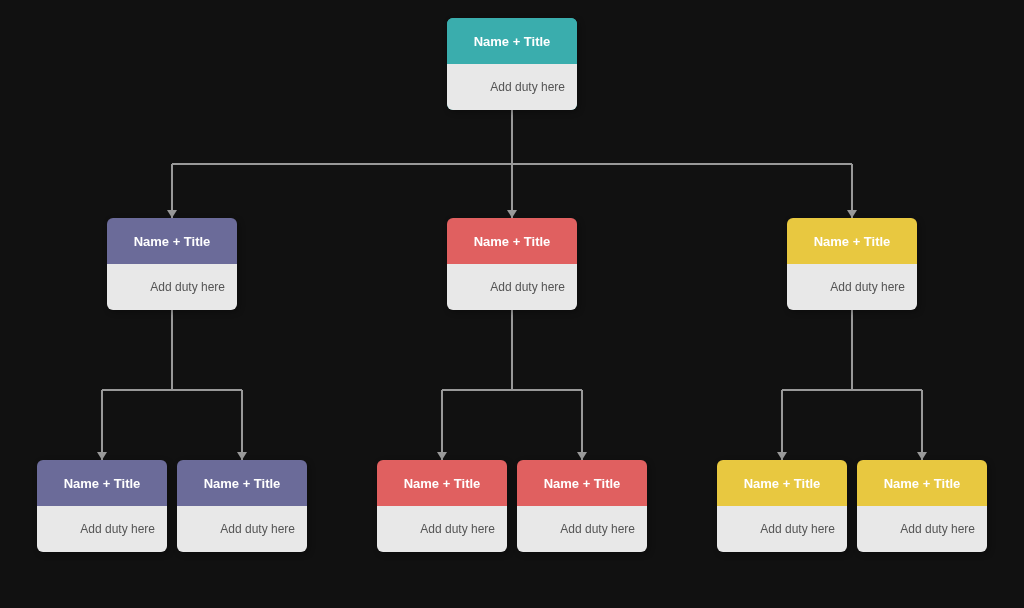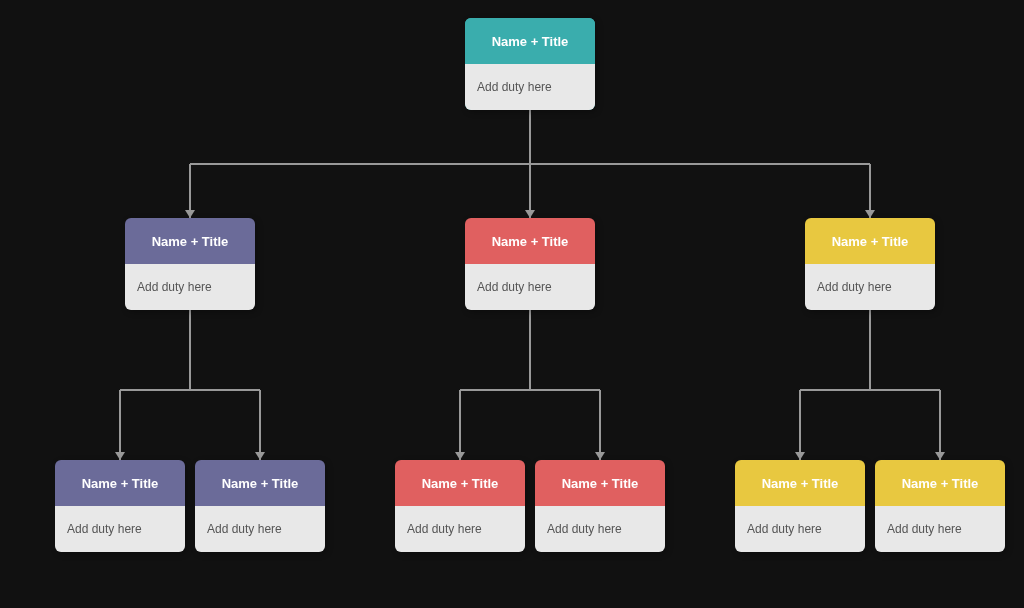--- a/index.html
+++ b/index.html
@@ -10,21 +10,20 @@
       height: 608px;
       overflow: hidden;
       font-family: Arial, sans-serif;
       position: relative;
     }
 
     .chart-container {
       width: 924px;
       height: 608px;
       position: relative;
-      margin-left: 18px;
     }
 
     svg.connectors {
       position: absolute;
       top: 0; left: 0;
       width: 1024px;
       height: 608px;
       pointer-events: none;
       z-index: 0;
     }
@@ -59,21 +58,21 @@
 
     .node-body {
       background: #e8e8e8;
       padding: 10px 12px;
       font-size: 12px;
       color: #555;
       text-align: center;
       min-height: 46px;
       display: flex;
       align-items: center;
-      justify-content: flex-start;
+      justify-content: flex-end;
     }
 
     
     .color-teal    { background-color: #3aadad; }
     .color-purple  { background-color: #6b6b99; }
     .color-red     { background-color: #e06060; }
     .color-yellow  { background-color: #e8c840; }
   </style>
 </head>
 <body>

